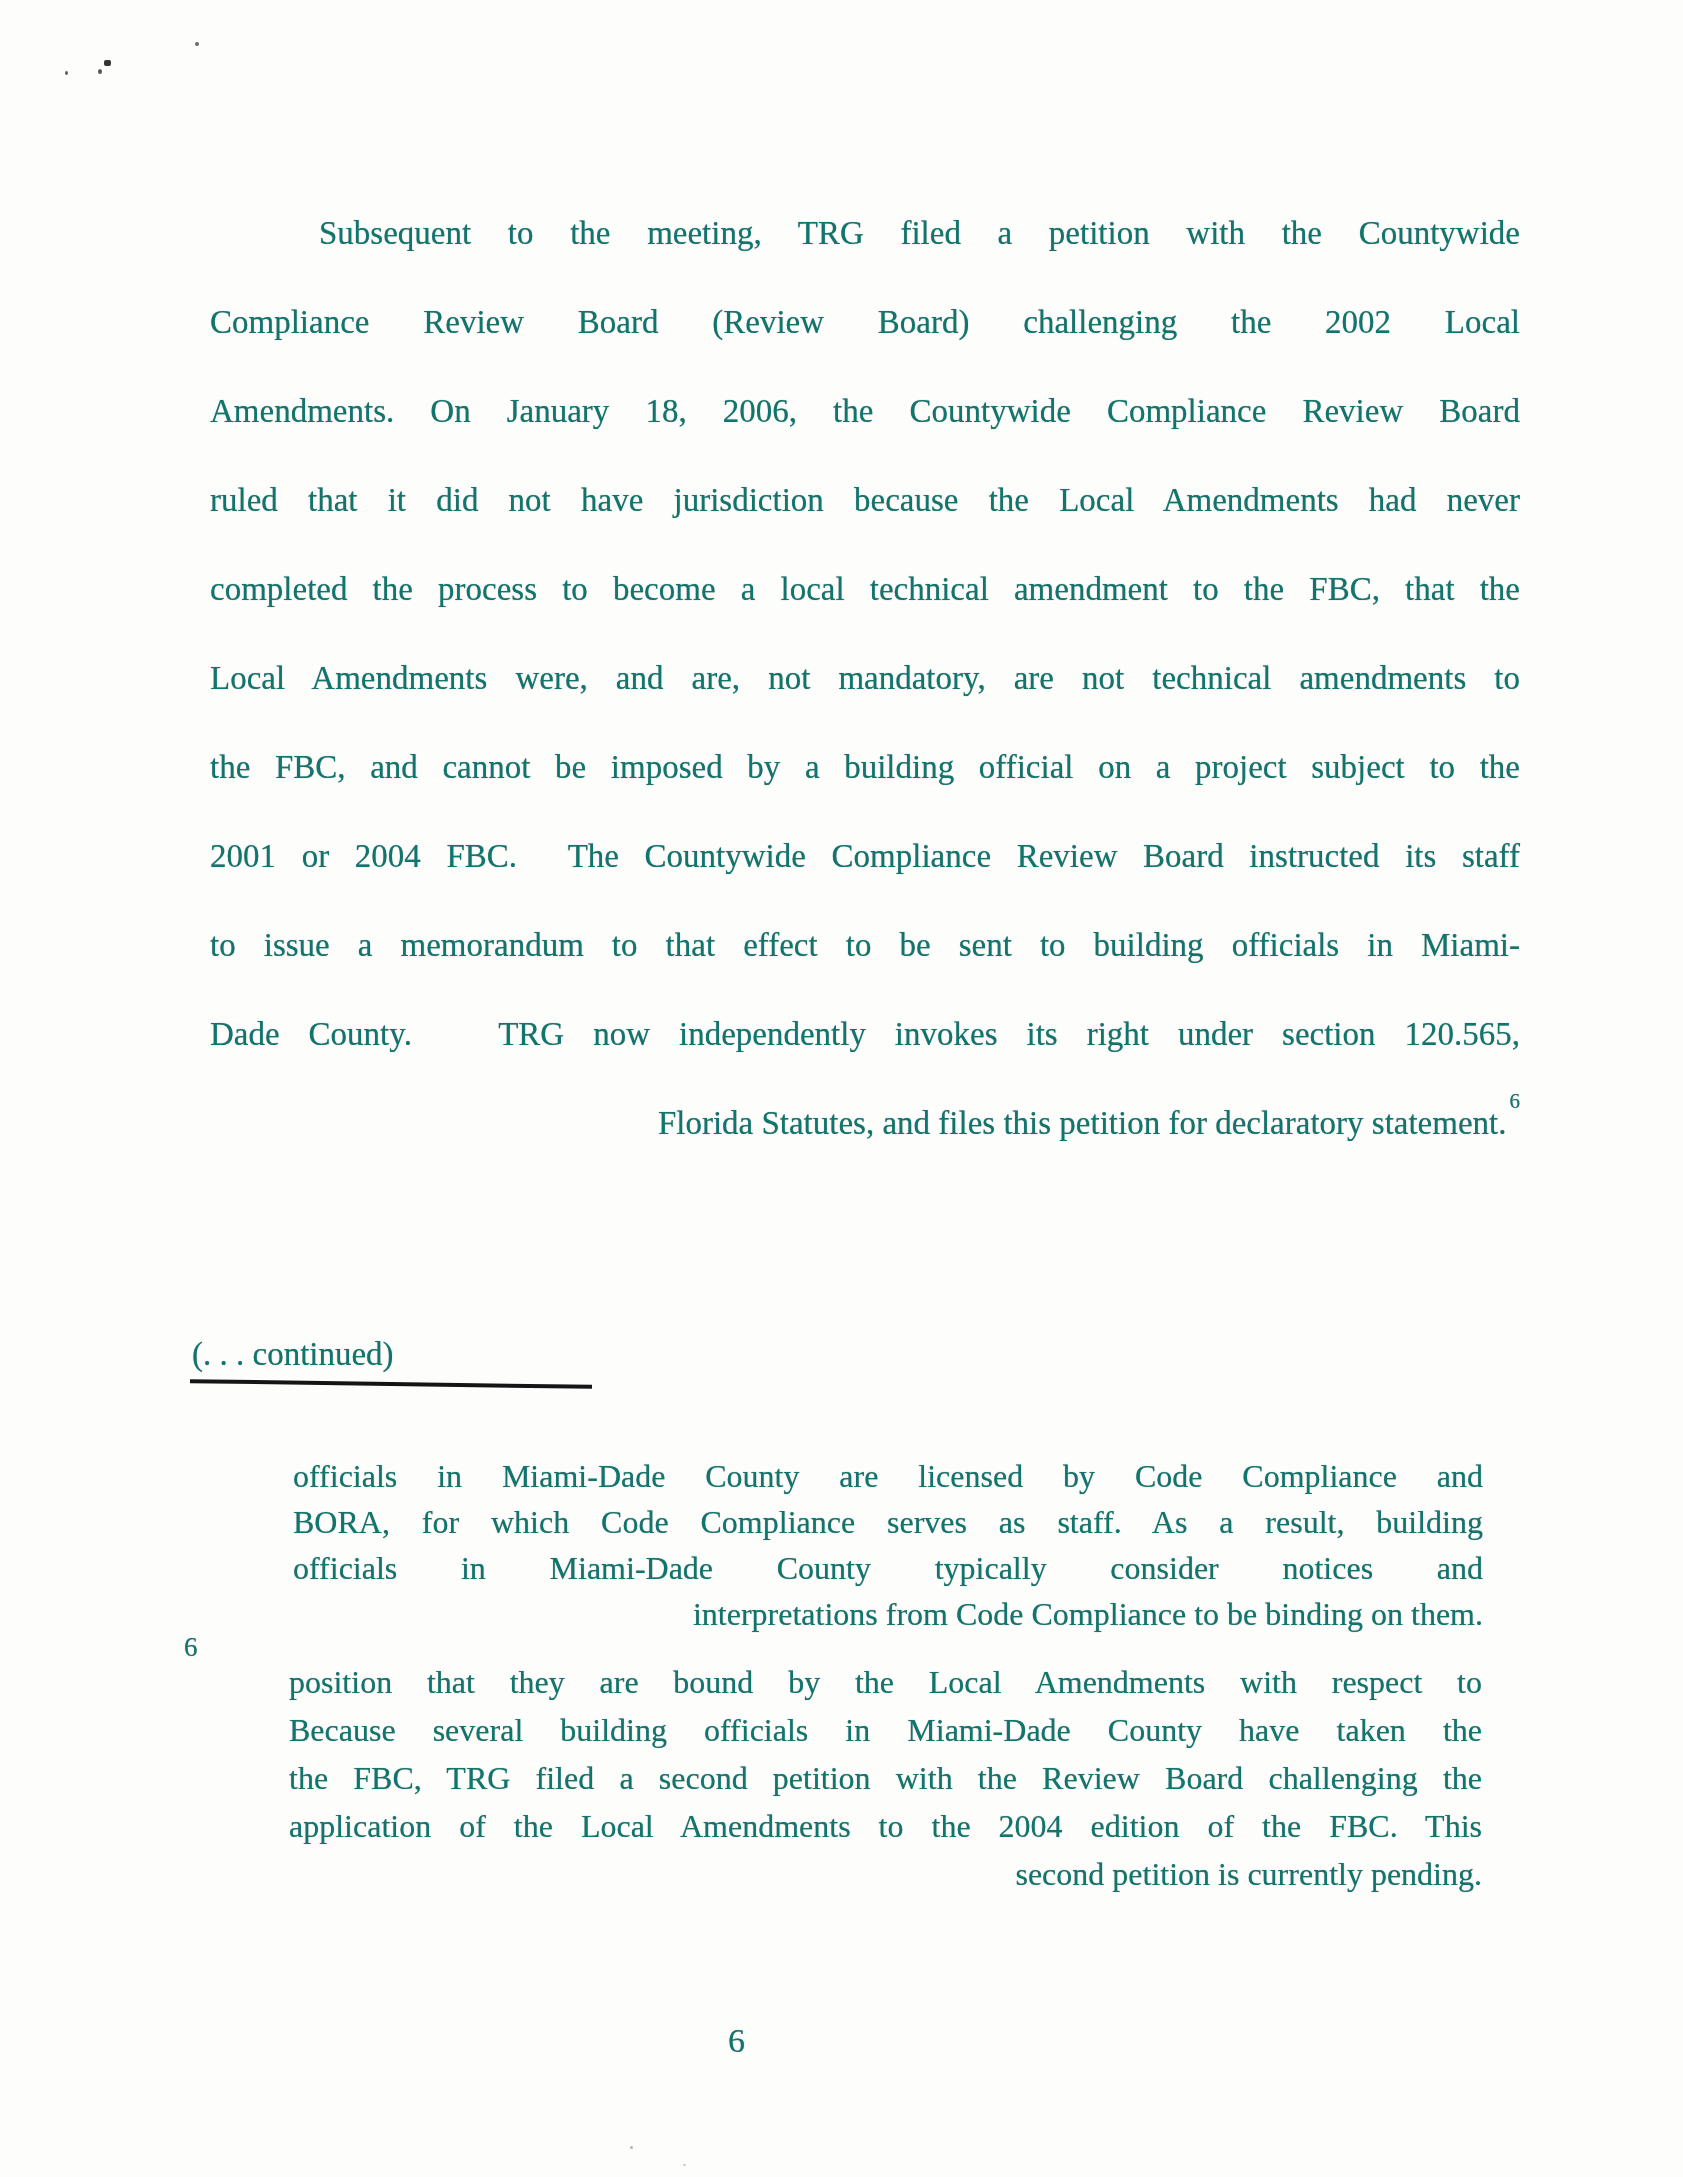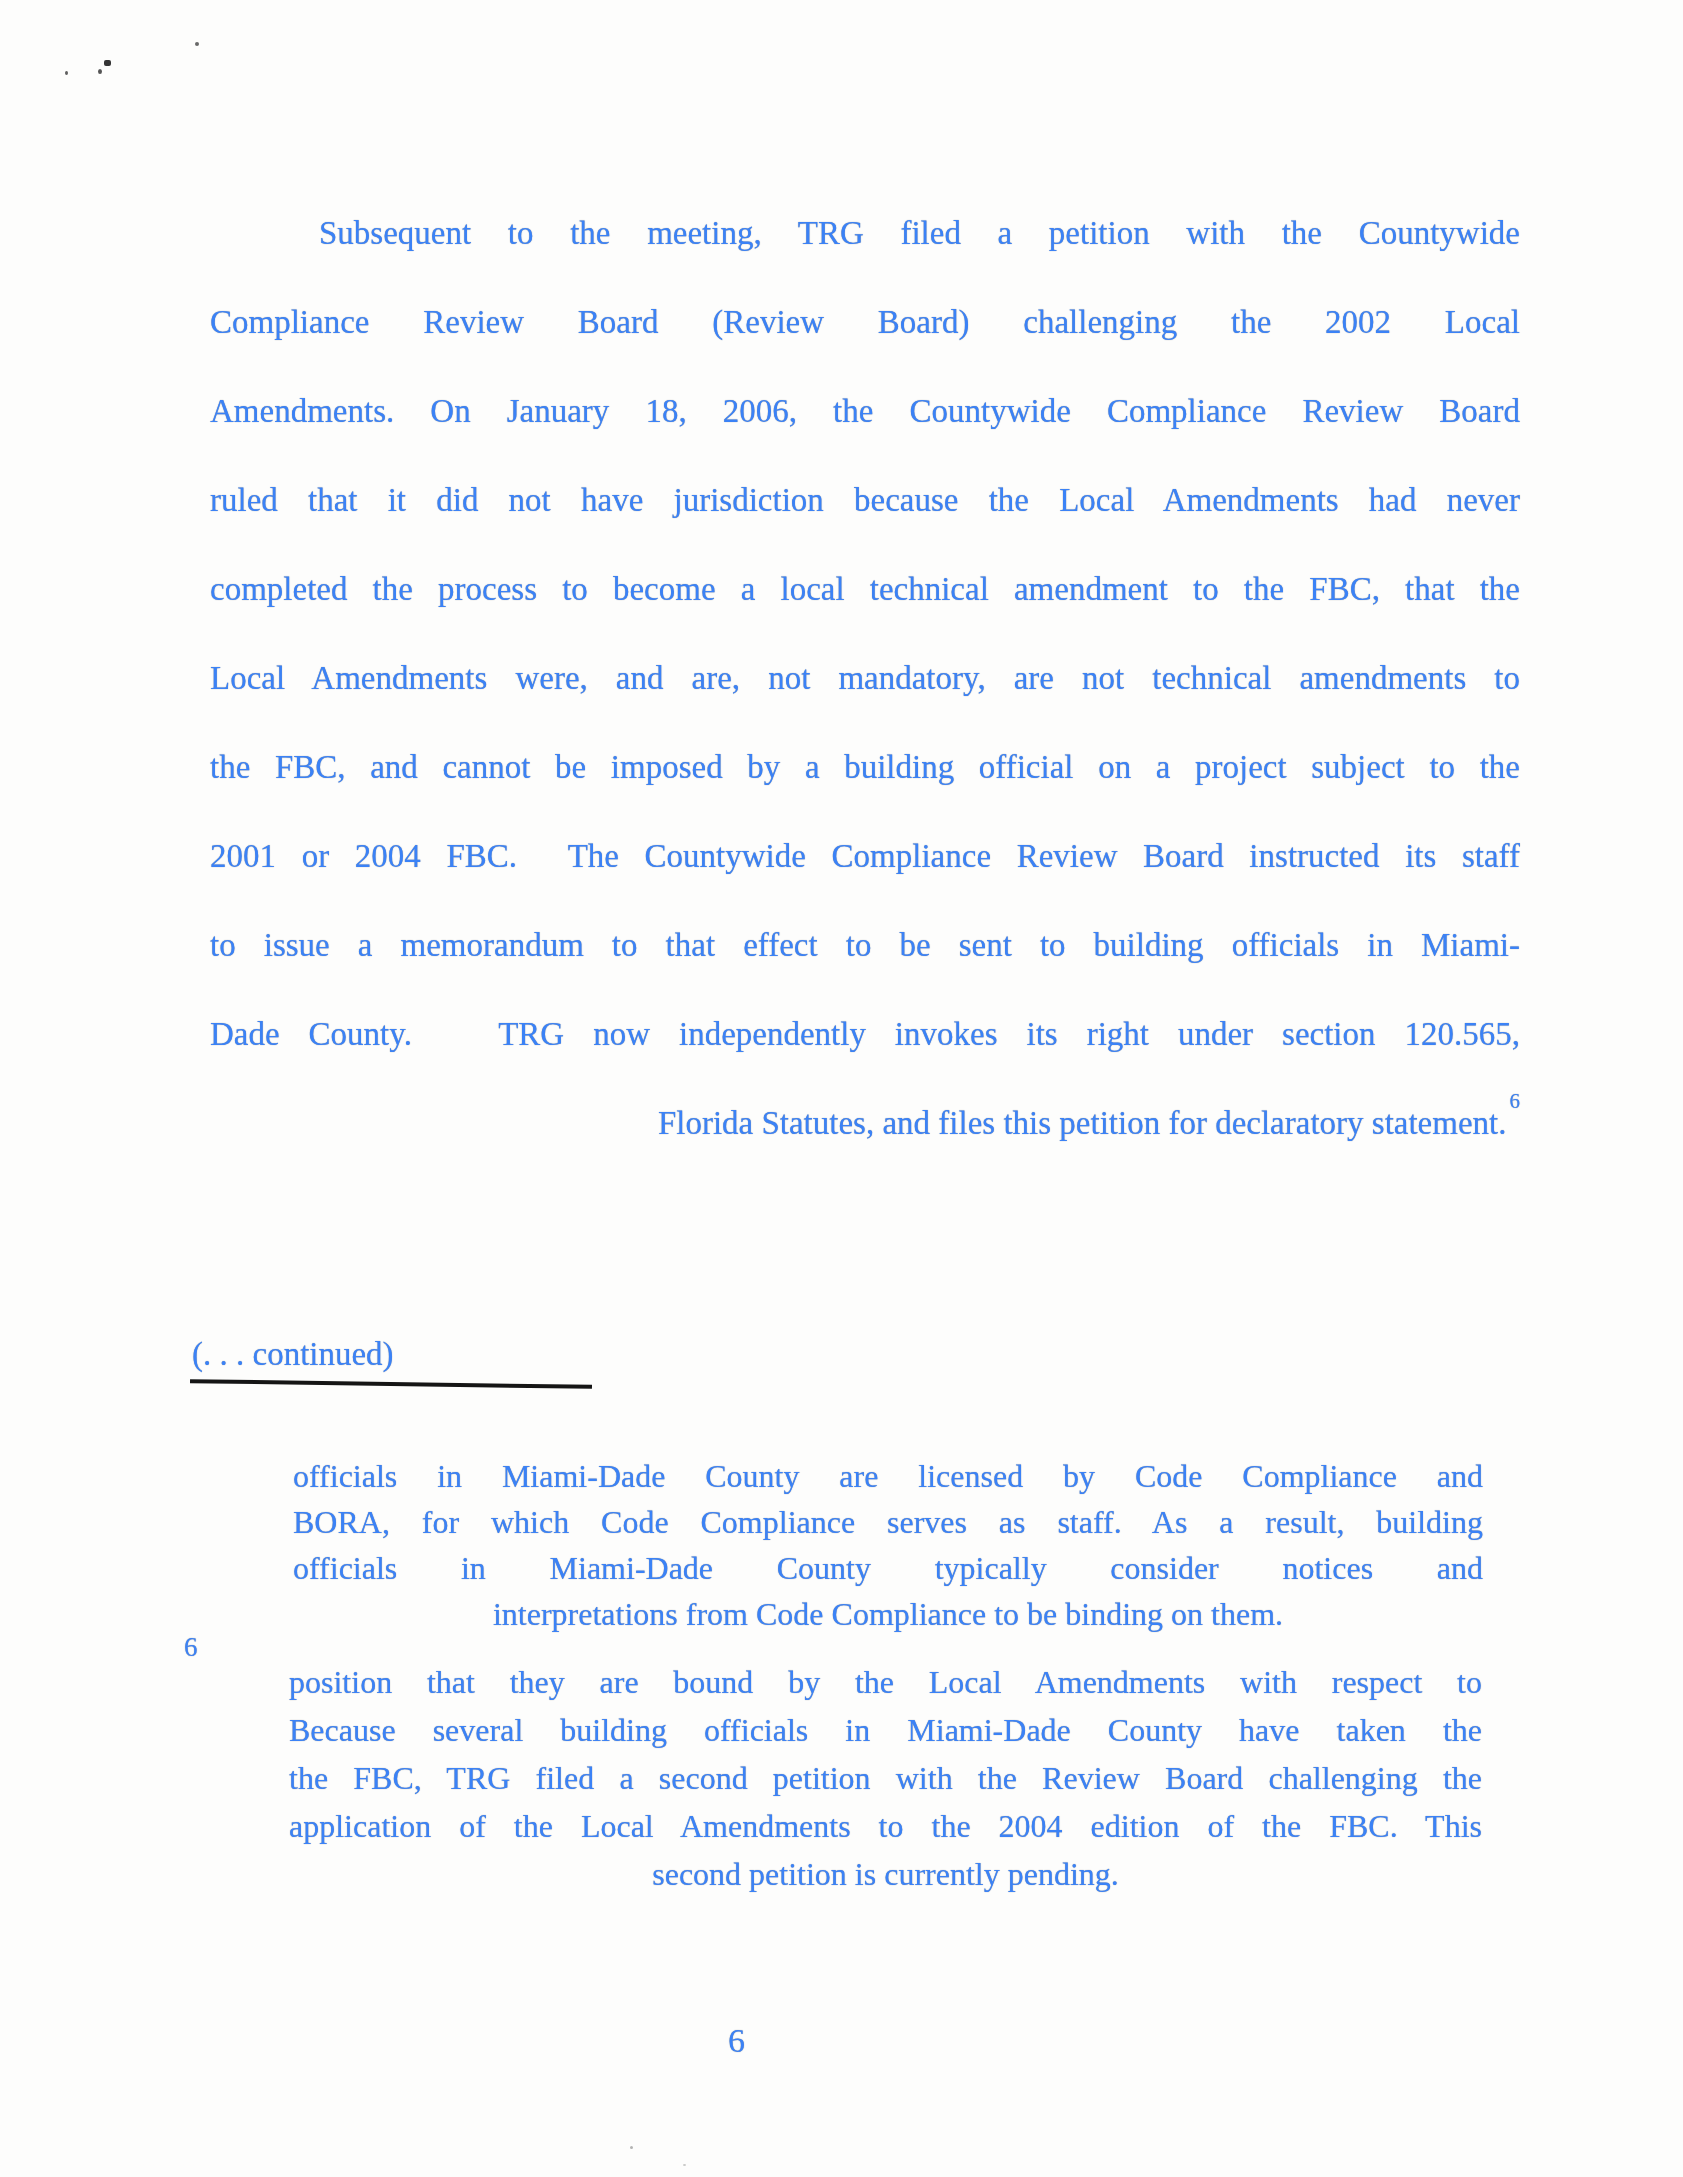--- a/index.html
+++ b/index.html
@@ -7,21 +7,21 @@
     padding: 0;
     background: #ffffff;
   }
   .page {
     position: relative;
     width: 1683px;
     height: 2177px;
     background: #fdfdfc;
     overflow: hidden;
     font-family: "Liberation Serif", "DejaVu Serif", serif;
-    color: #3b82f6;
+    color: #0f766e;
     text-shadow: 0 0 1px rgba(10,10,10,0.45);
   }
   
   .main-para {
     position: absolute;
     left: 210px;
     top: 189px;
     width: 1310px;
     font-size: 33px;
   }
@@ -72,21 +72,21 @@
     left: 289px;
     top: 1658px;
     width: 1193px;
   }
   .fn-block .ln2 {
     line-height: 46px;
     text-align: justify;
     text-align-last: justify;
   }
   .fn-six .ln2 { line-height: 48px; }
-  .fn-block .ln2.last { text-align: center; text-align-last: auto; font-family: Liberation Serif, serif; }
+  .fn-block .ln2.last { text-align: right; text-align-last: auto; font-family: Liberation Serif, serif; }
   .fn6-marker {
     position: absolute;
     left: 184px;
     top: 1632px;
     font-size: 27px;
     line-height: 30px;
   }
   .page-num {
     position: absolute;
     left: 697px;

